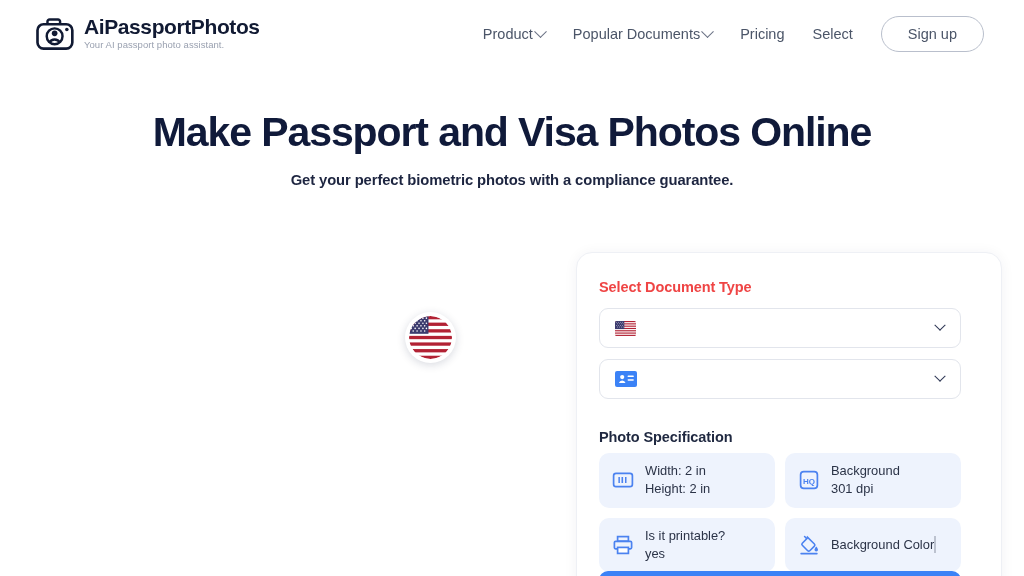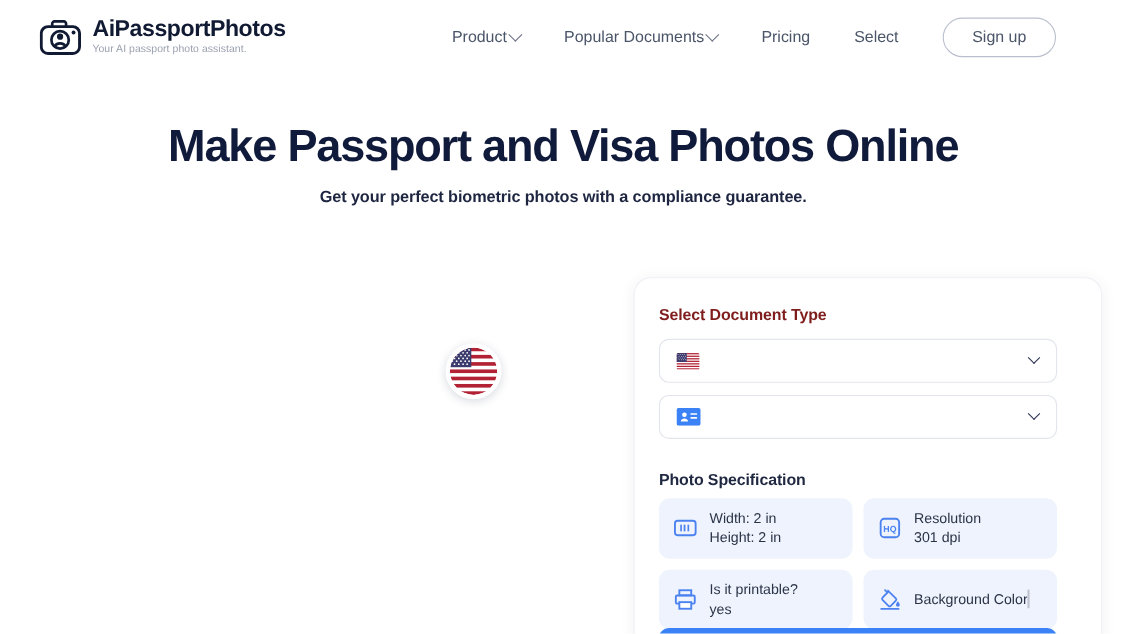--- a/index.html
+++ b/index.html
@@ -10,36 +10,36 @@
     font-family: "Liberation Sans", sans-serif;
     -webkit-font-smoothing: antialiased;
   }
   .page { position: relative; width: 1024px; height: 576px; background:#fff; }
 
   
   .header {
     position: absolute; top: 0; left: 0;
     width: 1024px; height: 68px;
     display: flex; align-items: center;
-    padding: 0 64px 0 36px;
+    padding: 0 40px 0 36px;
     background: #ffffff;
   }
   .brand { display: flex; align-items: center; gap: 10px; }
   .brand-icon { width: 38px; height: 32px; flex: none; display:block; }
   .brand-text { display: flex; flex-direction: column; justify-content: center; }
   .brand-name {
     font-size: 21px; font-weight: 700; color: #111a33;
     letter-spacing: -0.4px; line-height: 1.05;
   }
   .brand-tag {
     font-size: 9.5px; color: #9aa1b0; line-height: 1.3;
     letter-spacing: 0.05px; margin-top: 1px;
   }
 
-  .nav { margin-left: auto; display: flex; align-items: center; gap: 12px; }
+  .nav { margin-left: auto; display: flex; align-items: center; gap: 0; }
   .nav-item {
     display: flex; align-items: center; gap: 3px;
     font-size: 14.5px; color: #4b5568;
     padding: 8px 14px; cursor: pointer; white-space: nowrap;
   }
   .chev {
     width: 9px; height: 9px; flex: none;
     border-right: 1.4px solid #6b7285;
     border-bottom: 1.4px solid #6b7285;
     transform: rotate(45deg) translate(-2px,-2px);
@@ -78,21 +78,21 @@
   .card {
     position: absolute; left: 576px; top: 252px;
     width: 426px; min-height: 330px;
     background: #ffffff;
     border: 1px solid #eef0f5;
     border-radius: 16px;
     box-shadow: 0 1px 14px rgba(30,40,80,.055);
     padding: 26px 24px 24px 22px;
   }
   .card-label {
-    font-size: 14.5px; font-weight: 600; color: #7f1d1d;
+    font-size: 14.5px; font-weight: 600; color: #ef4444;
     letter-spacing: -0.1px;
   }
   .select {
     margin-top: 13px;
     height: 40px; width: 362px;
     border: 1px solid #e2e5ec; border-radius: 9px;
     background: #fff; display: flex; align-items: center;
     padding: 0 14px 0 15px; cursor: pointer;
   }
   .select + .select { margin-top: 11px; }
@@ -317,21 +317,21 @@
       </div>
 
       <div class="spec">
         <span class="spec-ic">
           <svg viewBox="0 0 22 22" width="22" height="22">
             <rect x="2.6" y="2.6" width="16.8" height="16.8" rx="3.2" fill="none" stroke="#4b82f0" stroke-width="1.7"></rect>
             <text x="11" y="14.6" text-anchor="middle" font-family="Liberation Sans, sans-serif" font-size="8" font-weight="700" fill="#4b82f0">HQ</text>
           </svg>
         </span>
         <span class="spec-txt">
-          <span>Resolution</span><br>
+          <span>Background</span><br>
           <span>301 dpi</span>
         </span>
       </div>
 
       <div class="spec">
         <span class="spec-ic">
           <svg viewBox="0 0 22 22" width="22" height="22">
             <rect x="5.6" y="2.6" width="10.8" height="4.6" fill="none" stroke="#4b82f0" stroke-width="1.7"></rect>
             <rect x="2.4" y="7.4" width="17.2" height="7.4" rx="1.2" fill="none" stroke="#4b82f0" stroke-width="1.7"></rect>
             <rect x="5.6" y="13.4" width="10.8" height="6" fill="#ffffff" stroke="#4b82f0" stroke-width="1.7"></rect>

